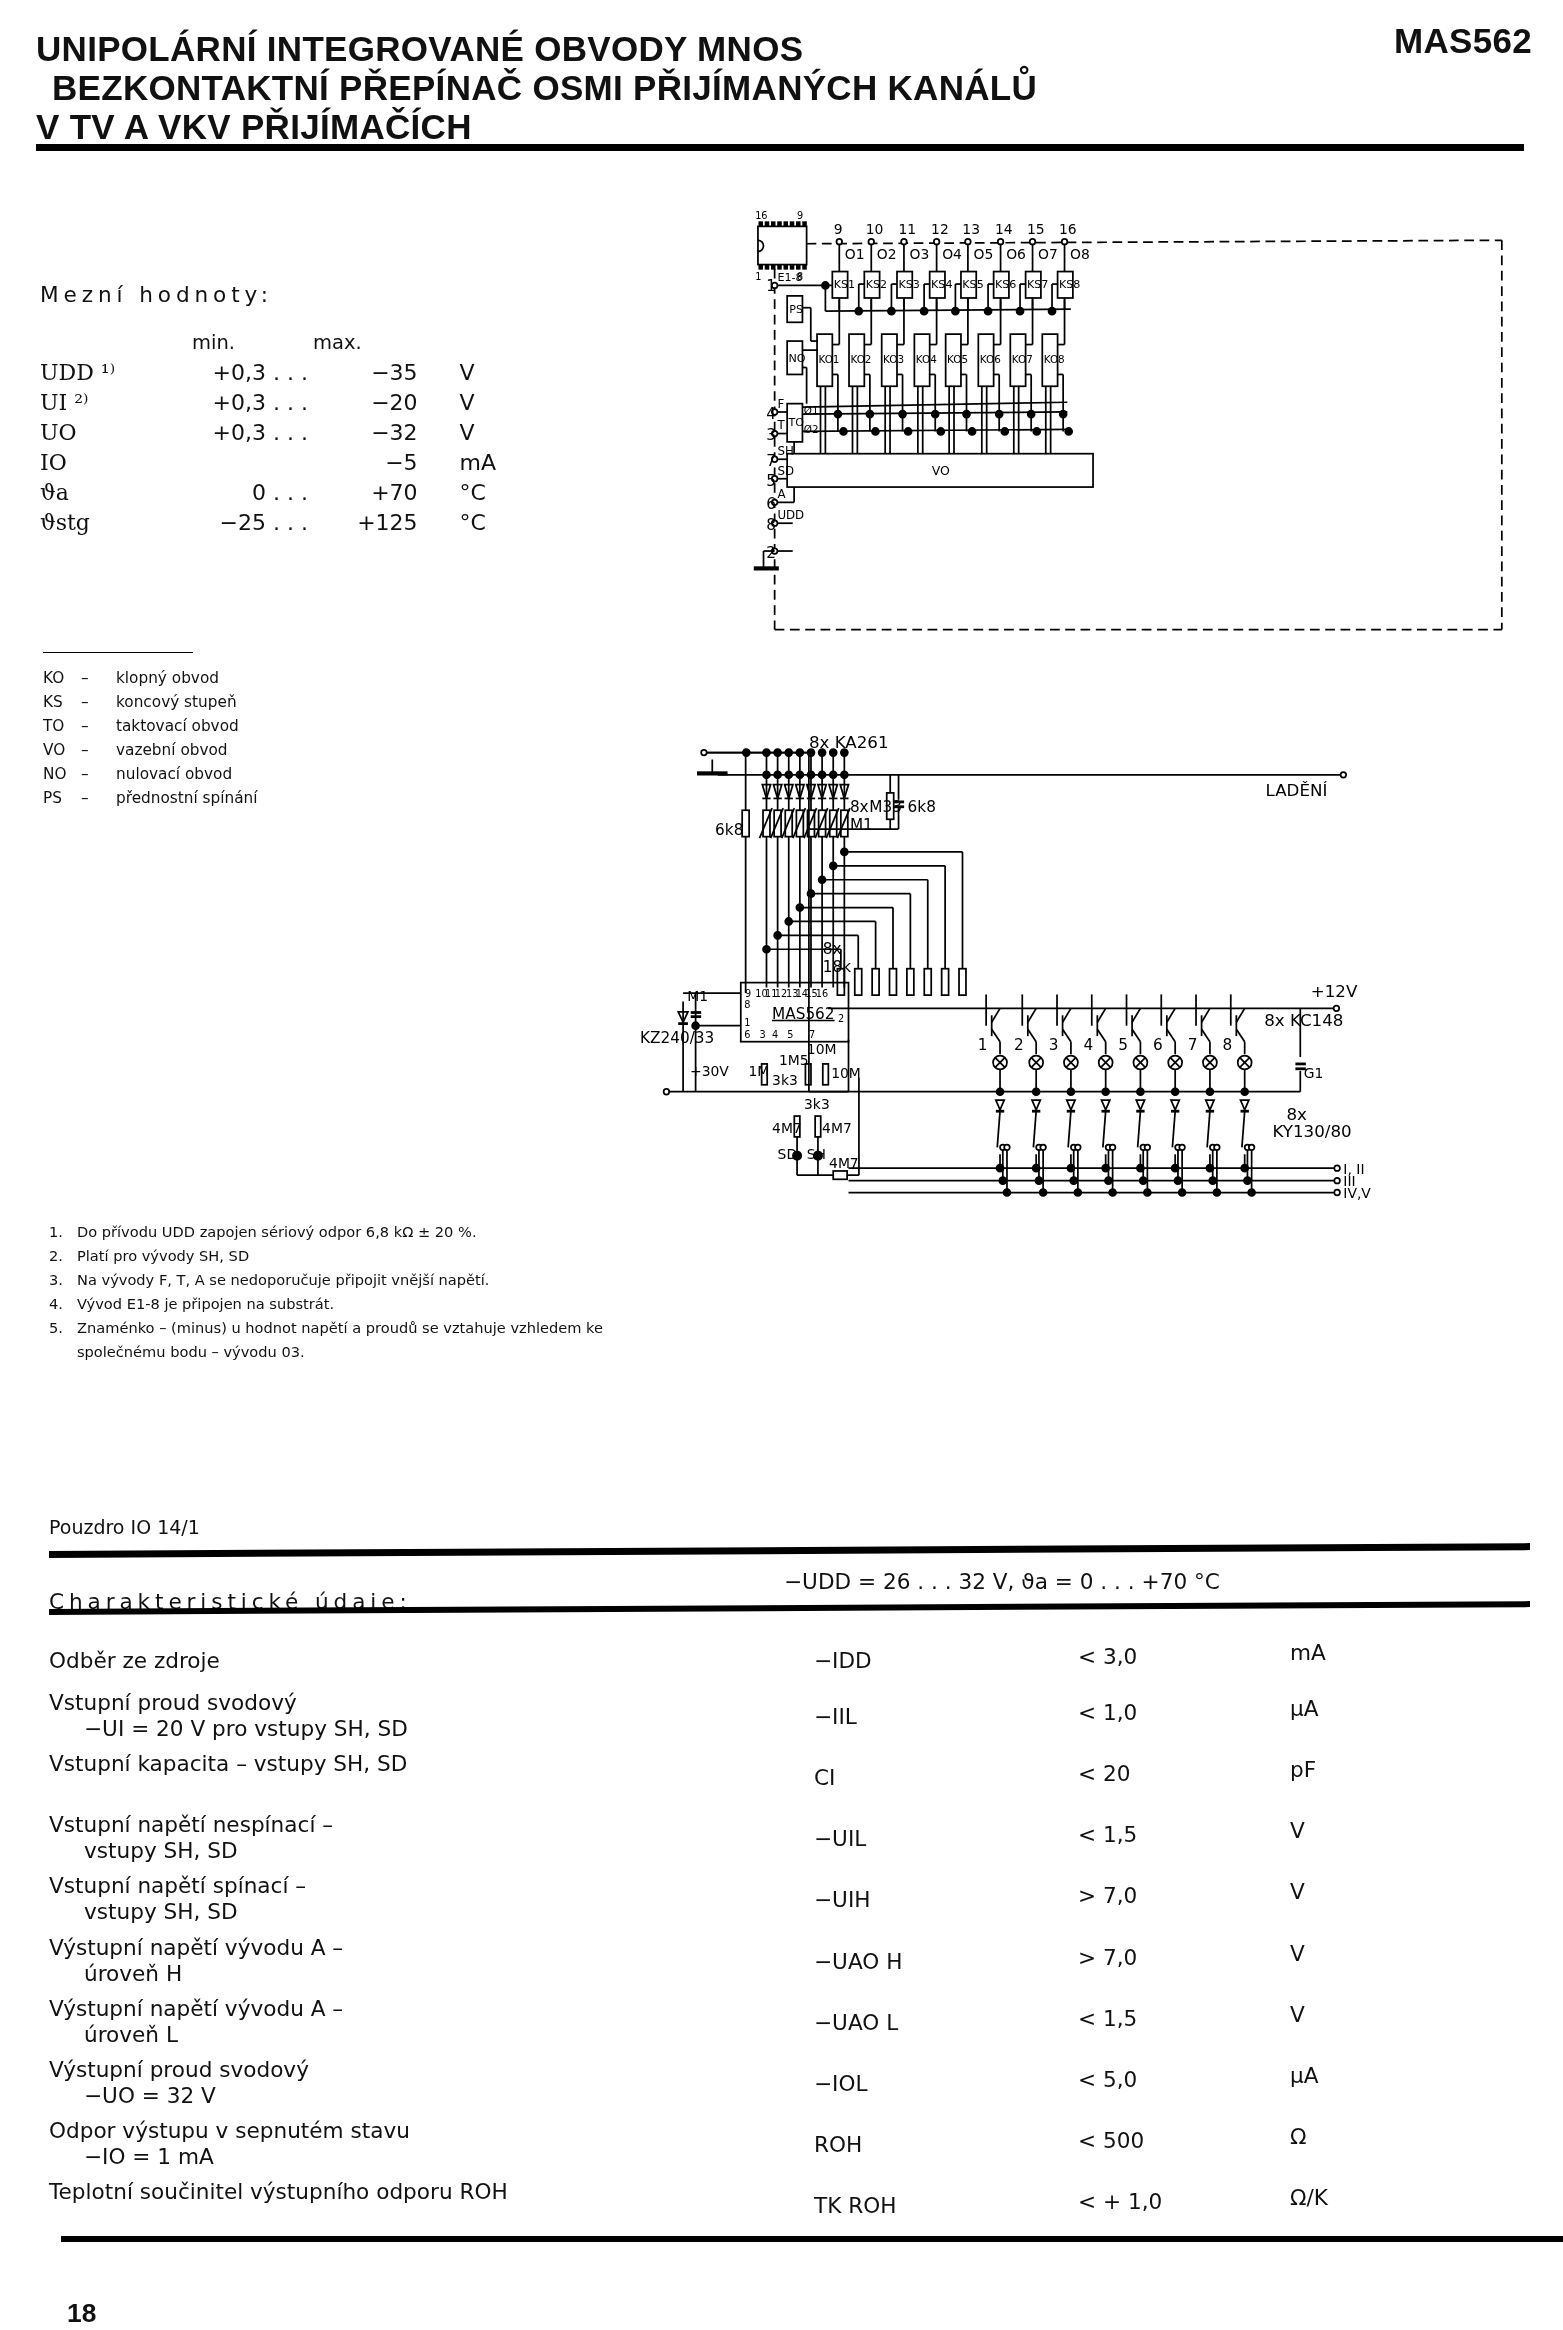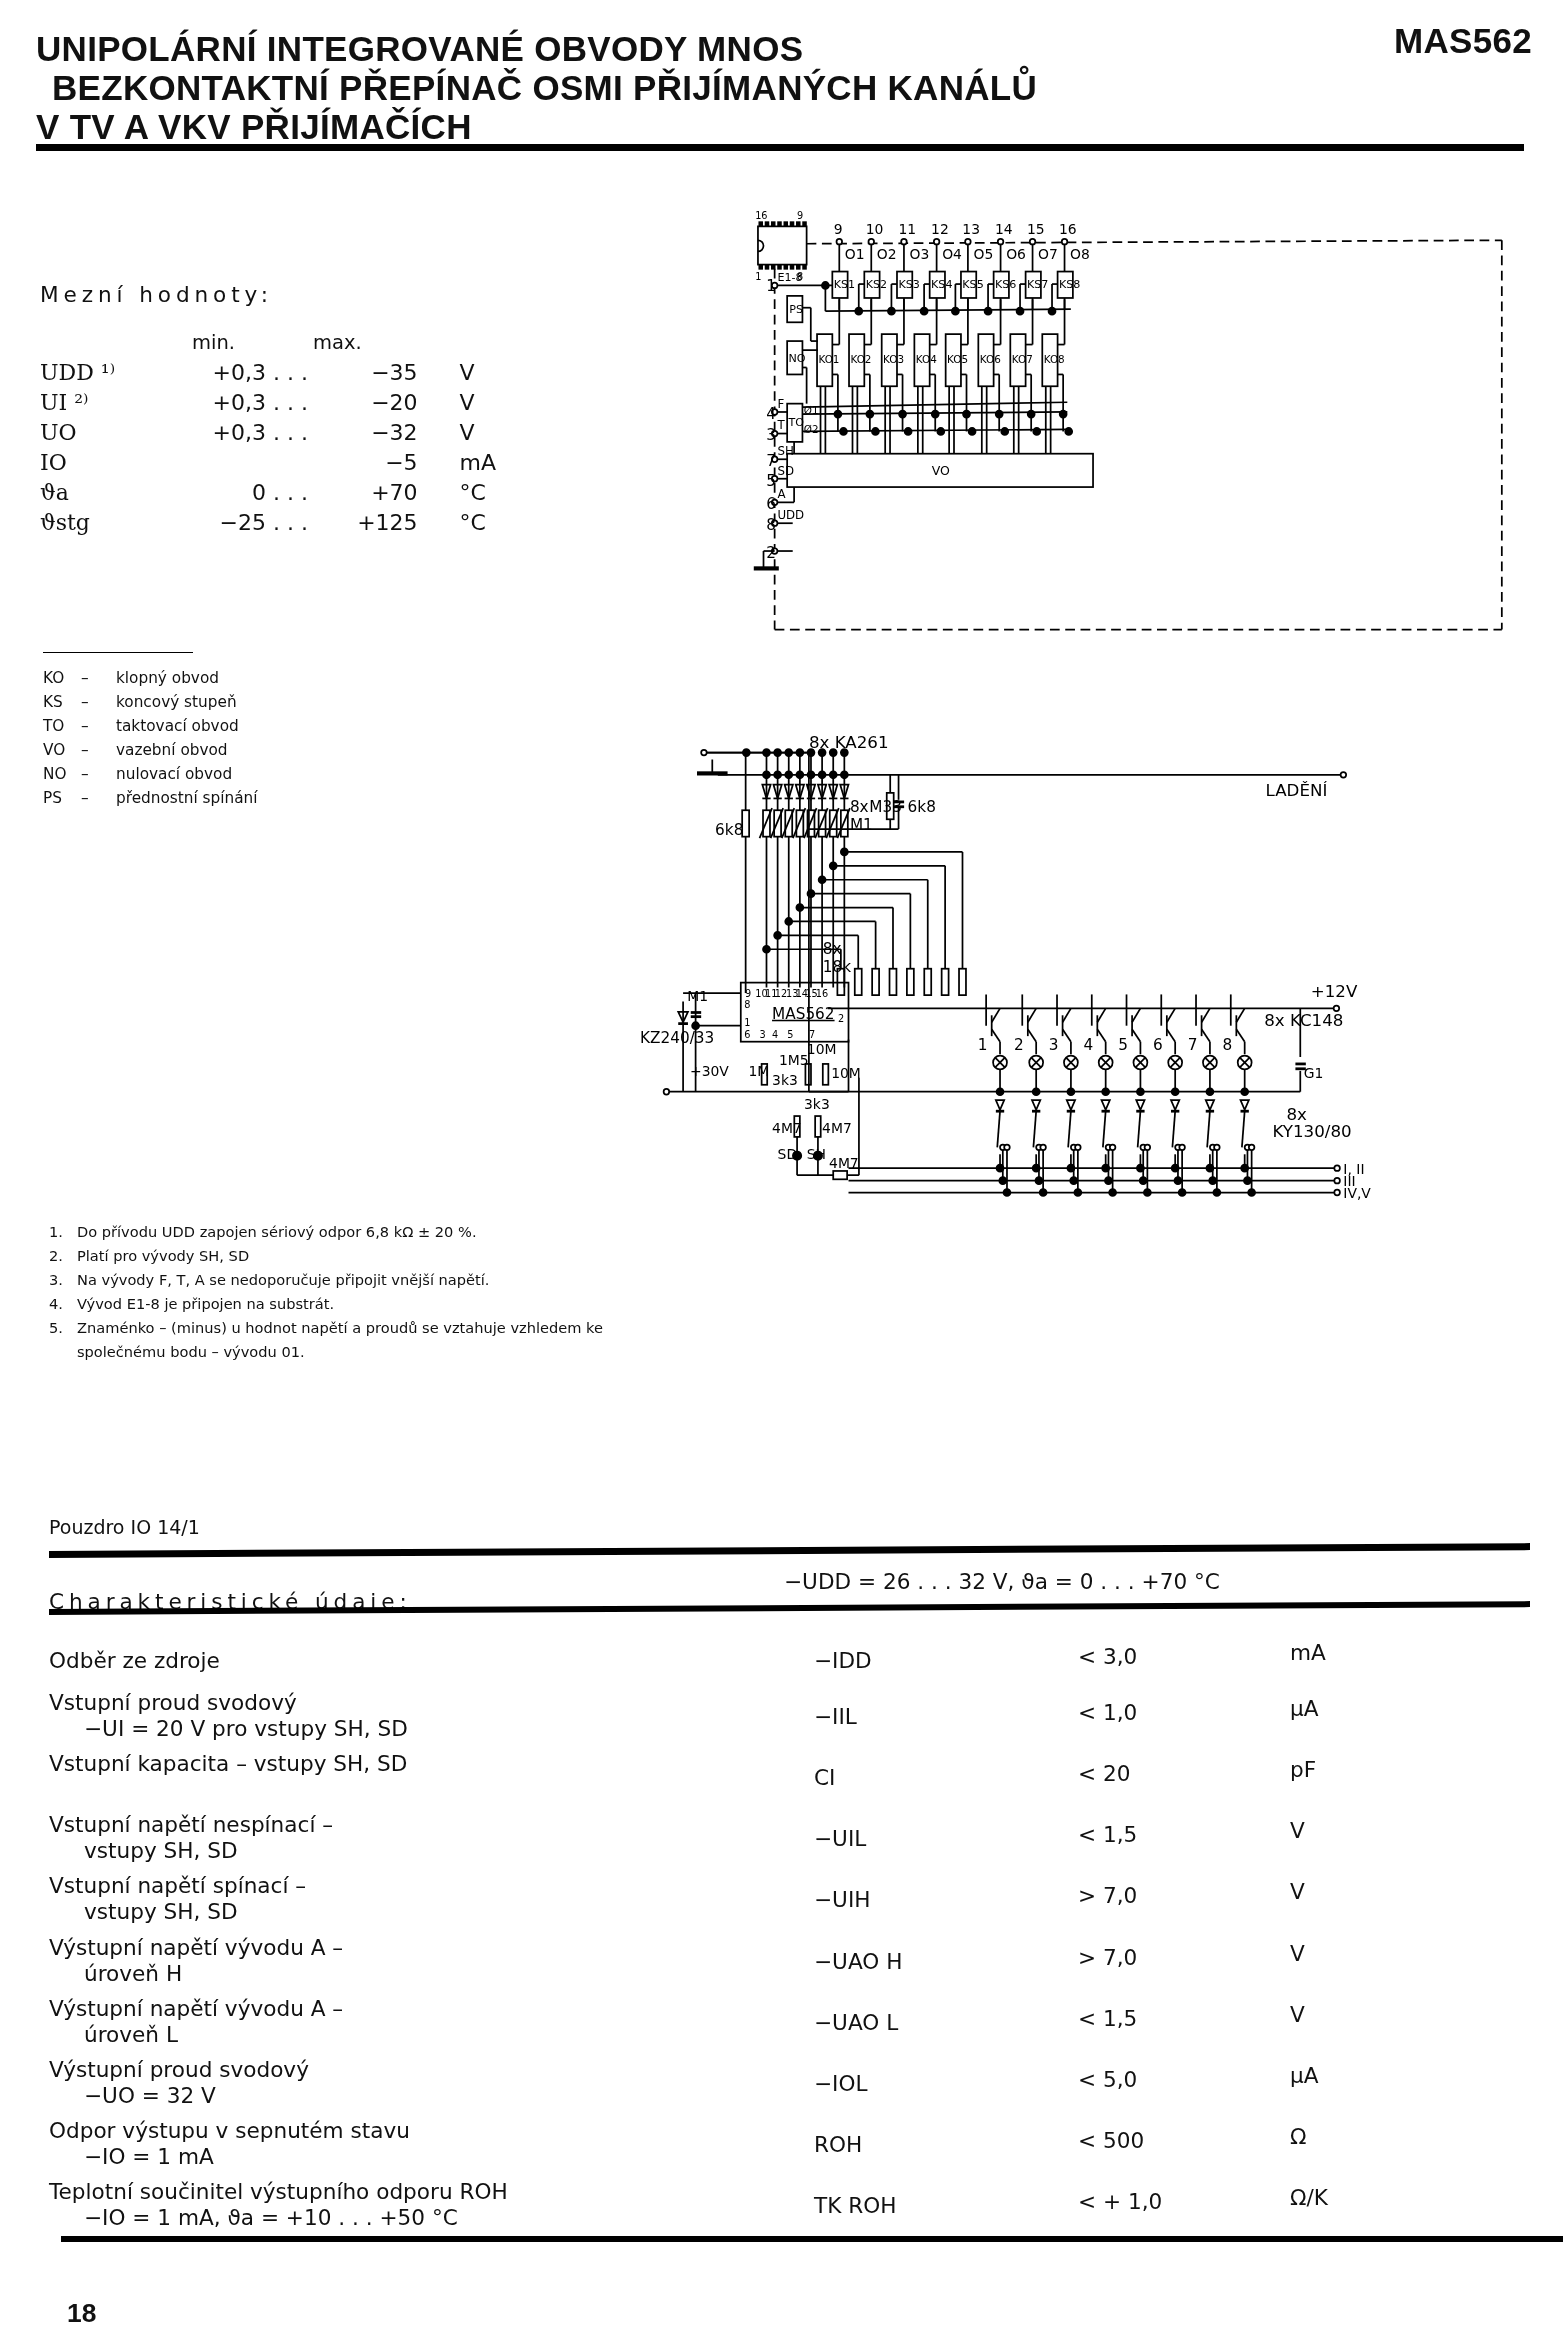--- a/index.html
+++ b/index.html
@@ -717,21 +717,21 @@
     <line x1="315" y1="640" x2="315" y2="500"></line>
     <text x="272" y="630" font-size="20" stroke="none" text-anchor="start">4M7</text>
   </svg>
 
 <div class="abs notes" style="left:49px;top:1220px;" id="notes-list">
     <div><span class="n">1.</span><span>Do přívodu UDD zapojen sériový odpor 6,8 kΩ ± 20 %.</span></div>
     <div><span class="n">2.</span><span>Platí pro vývody SH, SD</span></div>
     <div><span class="n">3.</span><span>Na vývody F, T, A se nedoporučuje připojit vnější napětí.</span></div>
     <div><span class="n">4.</span><span>Vývod E1-8 je připojen na substrát.</span></div>
     <div><span class="n">5.</span><span>Znaménko – (minus) u hodnot napětí a proudů se vztahuje vzhledem ke</span></div>
-    <div><span class="n"></span><span>společnému bodu – vývodu 01.</span></div>
+    <div><span class="n"></span><span>společnému bodu – vývodu 03.</span></div>
   </div>
 
 <div class="abs" style="left:49px;top:1516px;font-size:19px;">Pouzdro IO 14/1</div>
 <div class="rule" style="left:49px;top:1547px;width:1481px;height:7px;transform:rotate(-0.3deg);"></div>
 
 <div class="abs sect" style="left:49px;top:1573px;">Charakteristické údaje:</div>
 <div class="abs" style="left:784px;top:1569px;font-size:21.6px;">−UDD = 26 . . . 32 V, ϑa = 0 . . . +70 °C</div>
 <div class="rule" style="left:49px;top:1605px;width:1481px;height:5.6px;transform:rotate(-0.3deg);"></div>
 <div id="char-rows">
     <div class="char-row" style="top: 1648px;">
@@ -782,21 +782,21 @@
       <div class="val" style="top:9.7px">&lt; 5,0</div>
       <div class="unit" style="top:5.6px">μA</div>
     </div>
     <div class="char-row" style="top: 2118px;">
       <div class="desc"><span>Odpor výstupu v sepnutém stavu</span><span class="sub">−IO = 1 mA</span></div>
       <div class="sym" style="top:14px">ROH</div>
       <div class="val" style="top:9.7px">&lt; 500</div>
       <div class="unit" style="top:5.6px">Ω</div>
     </div>
     <div class="char-row" style="top: 2179px;">
-      <div class="desc"><span>Teplotní součinitel výstupního odporu ROH</span><span class="sub">−IO = 1 mA, ϑa = +10 . . . +50 °C</span></div>
+      <div class="desc"><span>Teplotní součinitel výstupního odporu ROH</span></div>
       <div class="sym" style="top:14px">TK ROH</div>
       <div class="val" style="top:9.7px">&lt; + 1,0</div>
       <div class="unit" style="top:5.6px">Ω/K</div>
     </div>
   </div>
 <div class="rule" style="left:61px;top:2236px;width:1502px;height:6.3px;"></div>
 
 <div class="abs" style="left:67px;top:2298px;font-size:26.4px;font-weight:bold;font-family:'Liberation Sans',sans-serif;">18</div>
 
 

